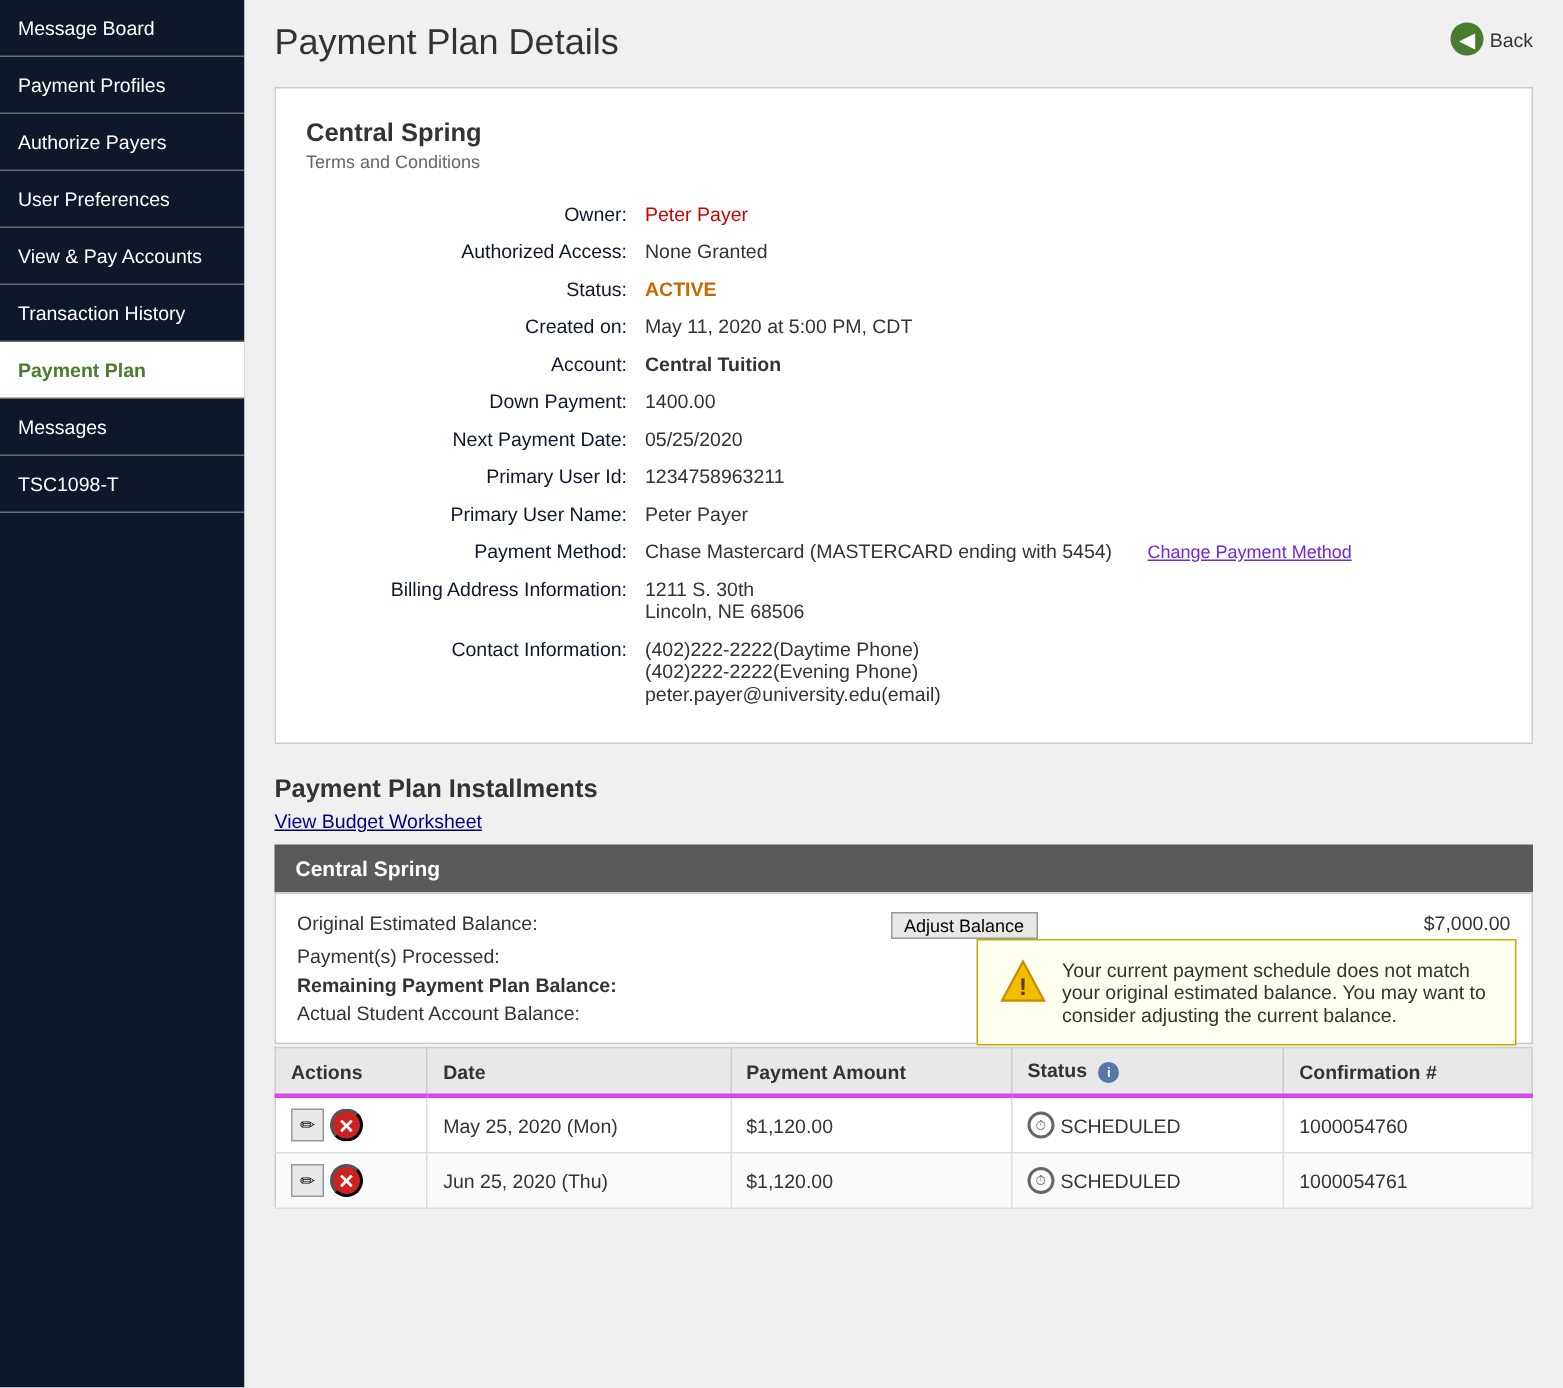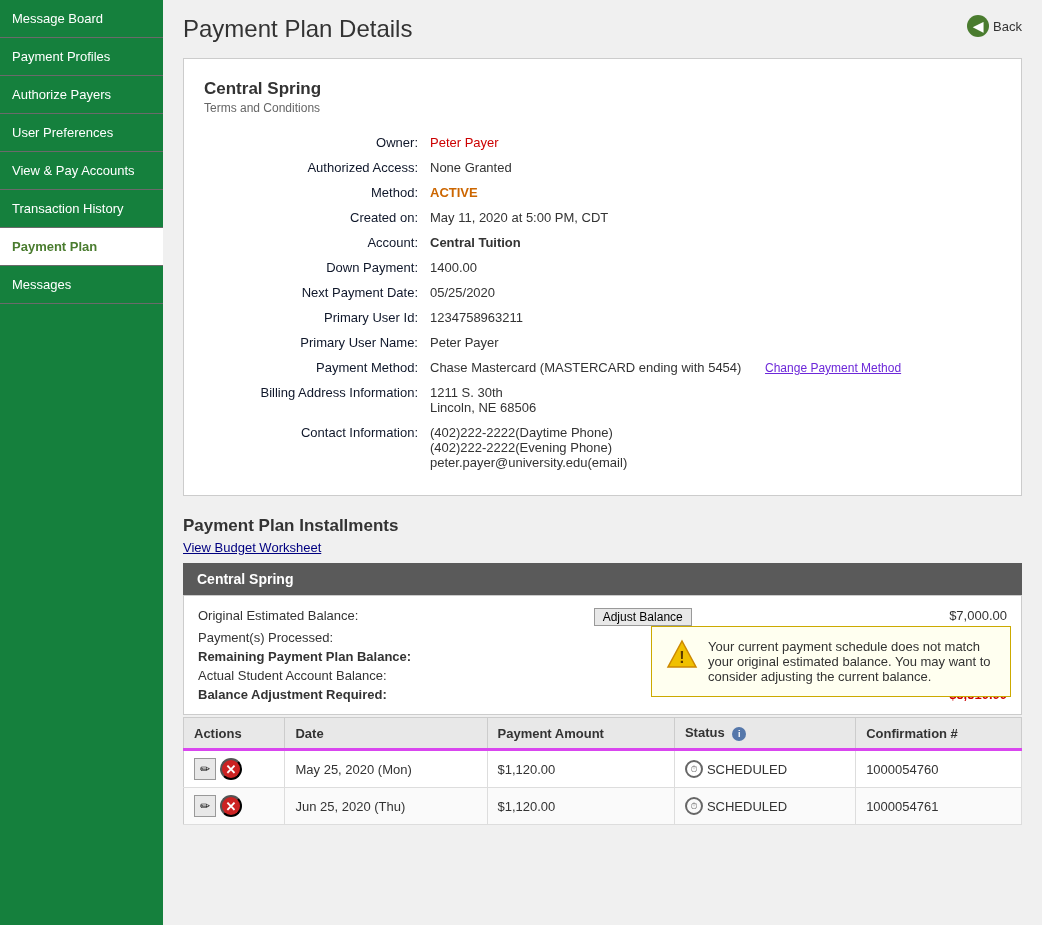--- a/index.html
+++ b/index.html
@@ -1,21 +1,21 @@
 <!DOCTYPE html>
 <html><head>
   <meta charset="utf-8">
   <style>
     * { box-sizing: border-box; margin: 0; padding: 0; }
     body { font-family: Arial, sans-serif; font-size: 13px; background: #f0f0f0; color: #333; display: flex; min-height: 925px; }
 
     
     #sidebar {
       width: 163px;
-      background: #15803d;
+      background: #0f172a;
       color: #fff;
       flex-shrink: 0;
       min-height: 925px;
     }
     .sidebar-item {
       padding: 11px 12px;
       cursor: pointer;
       border-bottom: 1px solid #6a6a6a;
       color: #fff;
       text-decoration: none;
@@ -221,20 +221,21 @@
 <nav id="sidebar">
   <div id="sidebar-items-container">
       <div class="sidebar-item">Message Board</div>
       <div class="sidebar-item">Payment Profiles</div>
       <div class="sidebar-item">Authorize Payers</div>
       <div class="sidebar-item">User Preferences</div>
       <div class="sidebar-item">View &amp; Pay Accounts</div>
       <div class="sidebar-item">Transaction History</div>
       <div class="sidebar-item active">Payment Plan</div>
       <div class="sidebar-item">Messages</div>
+      <div class="sidebar-item">TSC1098-T</div>
     </div>
 </nav>
 
 <main id="main">
 
   <div class="page-header">
     <h1 class="page-title">Payment Plan Details</h1>
     <a class="back-btn">
       <span class="back-icon">◀</span>
       <span>Back</span>
@@ -249,21 +250,21 @@
       <tbody>
           <tr>
         <td>Owner:</td>
         <td><a class="link-red">Peter Payer</a></td>
       </tr>
       <tr>
         <td>Authorized Access:</td>
         <td>None Granted</td>
       </tr>
       <tr>
-        <td>Method:</td>
+        <td>Status:</td>
         <td><span class="status-active">ACTIVE</span></td>
       </tr>
       <tr>
         <td>Created on:</td>
         <td>May 11, 2020 at 5:00 PM, CDT</td>
       </tr>
       <tr>
         <td>Account:</td>
         <td class="bold">Central Tuition</td>
       </tr>
@@ -326,24 +327,20 @@
             <span class="balance-label">Payment(s) Processed:</span>
             <span class="balance-value">-$1,400.00</span>
           </div>
           <div class="balance-row bold-row">
             <span class="balance-label">Remaining Payment Plan Balance:</span>
             <span class="balance-value">$5,600.00</span>
           </div>
           <div class="balance-row">
             <span class="balance-label">Actual Student Account Balance:</span>
             <span class="balance-value">$90.00</span>
-          </div>
-          <div class="balance-row red-row">
-            <span class="balance-label">Balance Adjustment Required:</span>
-            <span class="balance-value">-$5,510.00</span>
           </div>
         </div>
 
       <div class="warning-box">
         <svg class="warning-icon" viewBox="0 0 32 32" width="32" height="32">
           <polygon points="16,2 30,28 2,28" fill="#f0c000" stroke="#cc8800" stroke-width="1.5"></polygon>
           <text x="16" y="24" text-anchor="middle" font-size="16" font-weight="bold" fill="#5a3a00">!</text>
         </svg>
         <span>Your current payment schedule does not match your original estimated balance. You may want to consider adjusting the current balance.</span>
       </div>

